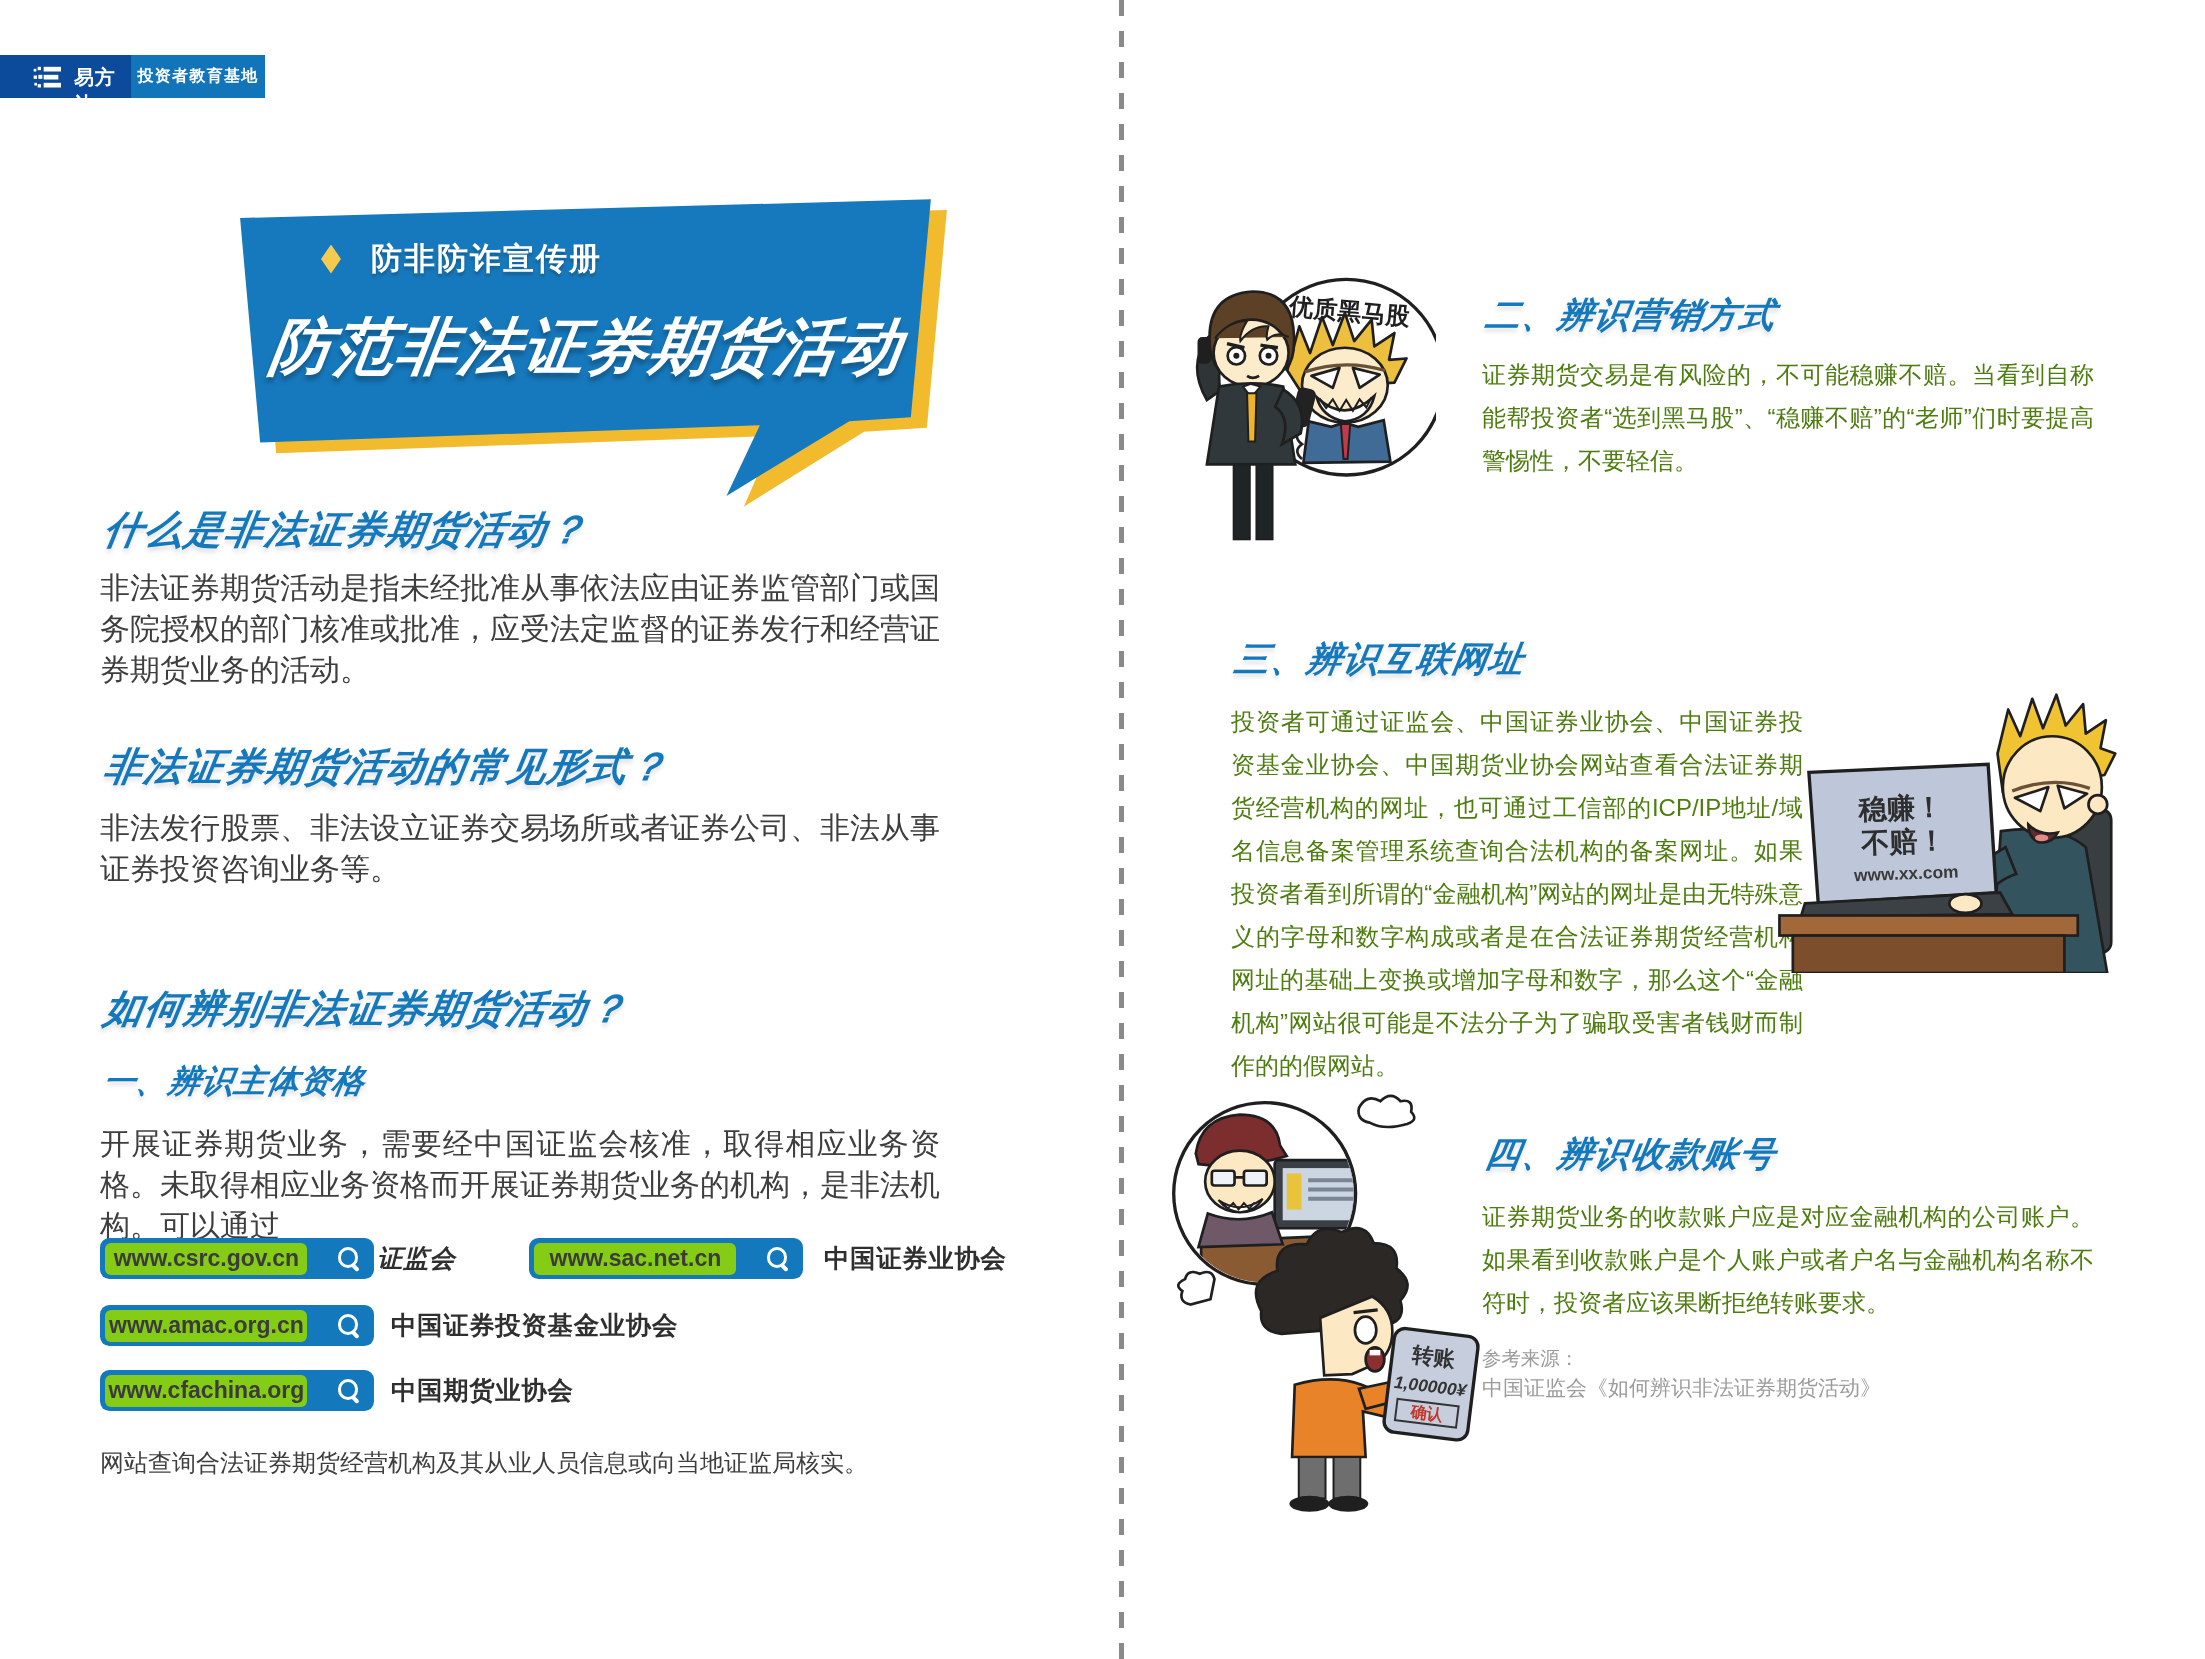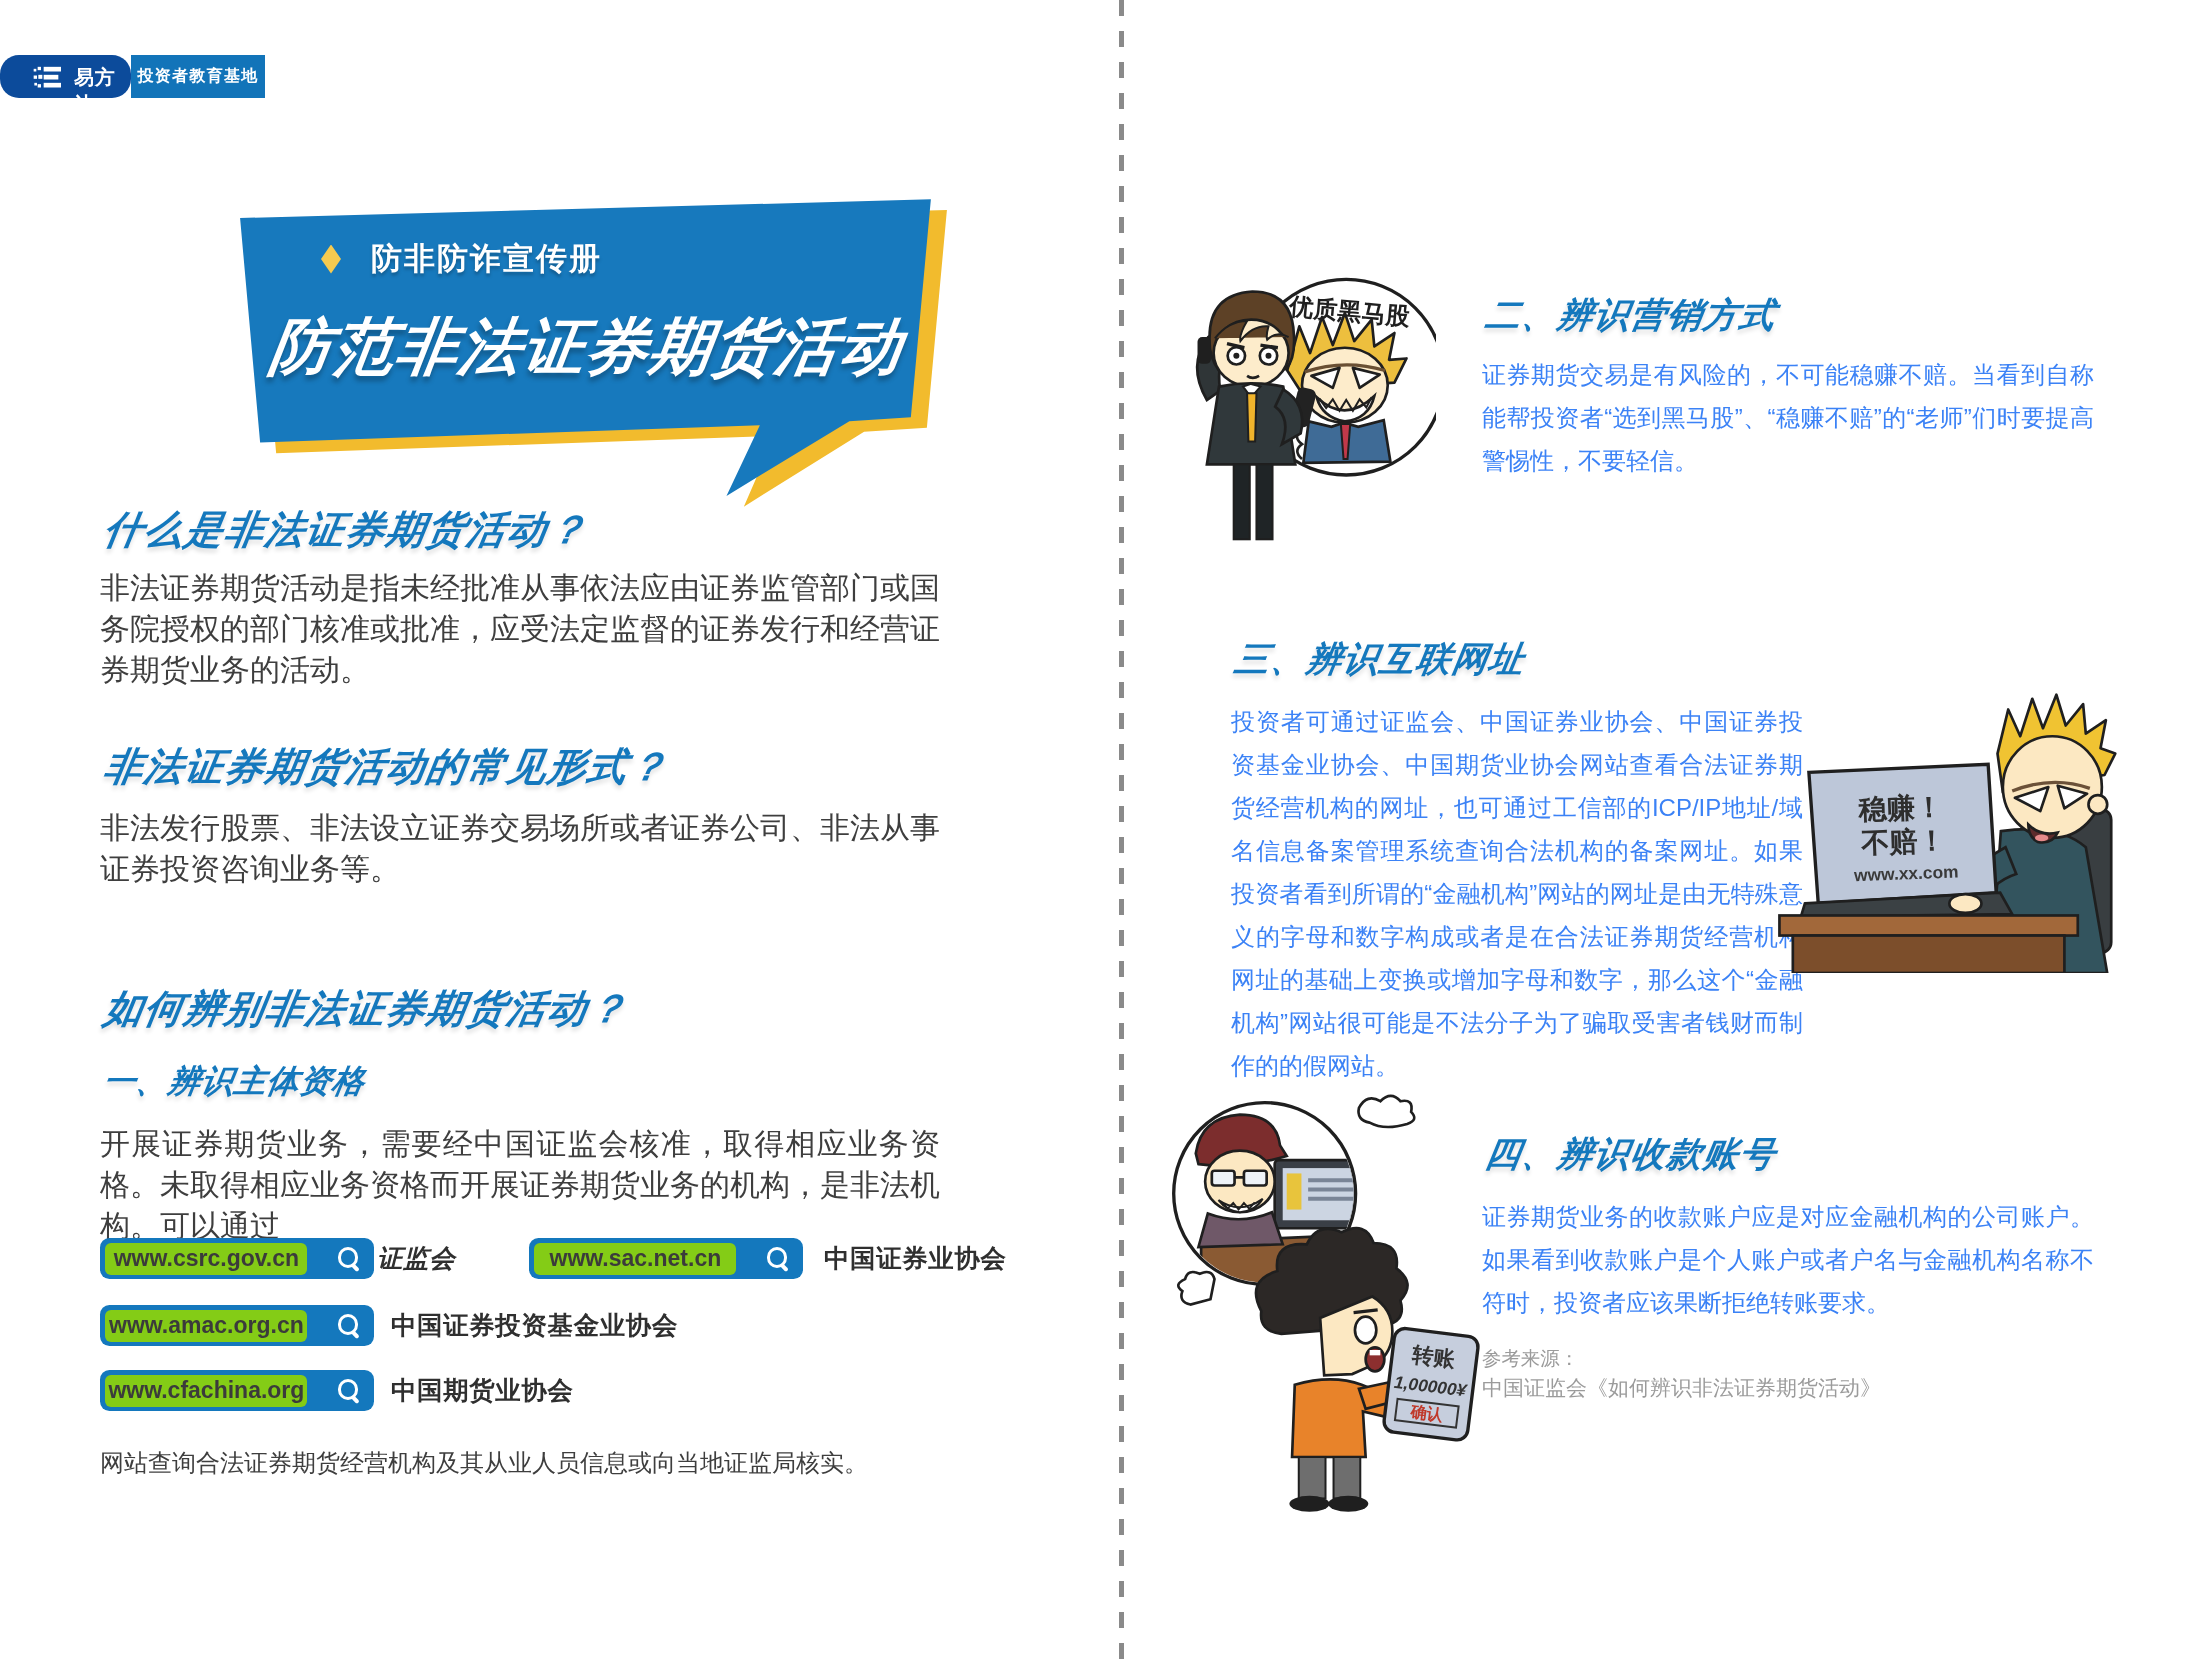--- a/index.html
+++ b/index.html
@@ -1,21 +1,21 @@
 <!DOCTYPE html>
 <html style="font-size:10.7px"><head>
 <meta charset="utf-8">
 <style>
   html,body{margin:0;padding:0;background:#ffffff;}
   .page{position:relative;width:2205px;height:1659px;background:#ffffff;overflow:hidden;
         font-family:"Liberation Sans","DejaVu Sans",sans-serif;color:#3e3e3e;}
   .abs{position:absolute;}
 
   
-  .logo-dark{left:0;top:55px;width:131px;height:43px;background:#0c4b9b;display:flex;align-items:center;border-radius:19px;}
+  .logo-dark{left:0;top:55px;width:131px;height:43px;background:#0c4b9b;display:flex;align-items:center;}
   .logo-light{left:131px;top:55px;width:134px;height:43px;background:#1274b9;display:flex;align-items:center;justify-content:center;}
   .logo-text{color:#fff;font-weight:bold;font-size:20px;letter-spacing:0.7px;}
   .tagline{color:#ffffff;font-weight:bold;font-size:16px;letter-spacing:1.3px;}
 
   
   .banner{left:221px;top:194px;width:749px;height:314px;}
   .banner svg{position:absolute;left:0;top:0;}
   .kicker{position:absolute;left:100px;top:44px;display:flex;align-items:center;gap:30px;}
   .kicker-diamond{width:20px;height:29px;background:#f6ca4f;clip-path:polygon(50% 0,100% 50%,50% 100%,0 50%);}
   .kicker-text{color:#ffffff;font-size:31px;font-weight:bold;letter-spacing:2px;text-shadow:0 2.7px 3.3px rgba(0,0,0,.25);}
@@ -25,21 +25,21 @@
 
   
   .h-blue{color:#1478bd;font-weight:bold;font-style:italic;transform:skewX(-9deg);transform-origin:left bottom;
           white-space:nowrap;text-shadow:0 4px 4px rgba(0,0,0,.12);}
   .h-xl{font-size:39px;letter-spacing:1.3px;}
   .h-lg{font-size:35px;letter-spacing:1.3px;}
   .h-md{font-size:32px;letter-spacing:0.7px;}
 
   
   .para{font-size:30px;line-height:41px;color:#3e3e3e;text-align:justify;}
-  .para-r{font-size:24px;line-height:43px;color:#3b82f6;text-align:justify;}
+  .para-r{font-size:24px;line-height:43px;color:#4d7c0f;text-align:justify;}
 
   
   .url-btn{height:41px;width:274px;background:#1478bd;border-radius:9.4px;cursor:pointer;}
   .url-btn .inner{position:absolute;left:5.4px;top:4.7px;height:32px;width:202px;background:#84cc16;border-radius:6px;
                   display:flex;align-items:center;justify-content:center;font-weight:bold;font-size:23px;color:#3b3b3b;}
   .mag{position:absolute;right:14.7px;top:9.4px;width:23px;height:23px;}
   .mag .ring{position:absolute;left:1.3px;top:0;width:14.7px;height:14.7px;border:3.3px solid #ffffff;border-radius:50%;}
   .mag .handle{position:absolute;left:16.7px;top:16px;width:4px;height:8.7px;background:#ffffff;transform:rotate(-45deg);border-radius:2px;}
   .btn-label{height:41px;display:flex;align-items:center;font-weight:bold;font-size:25.4px;color:#2f2f2f;letter-spacing:0.7px;}
 

